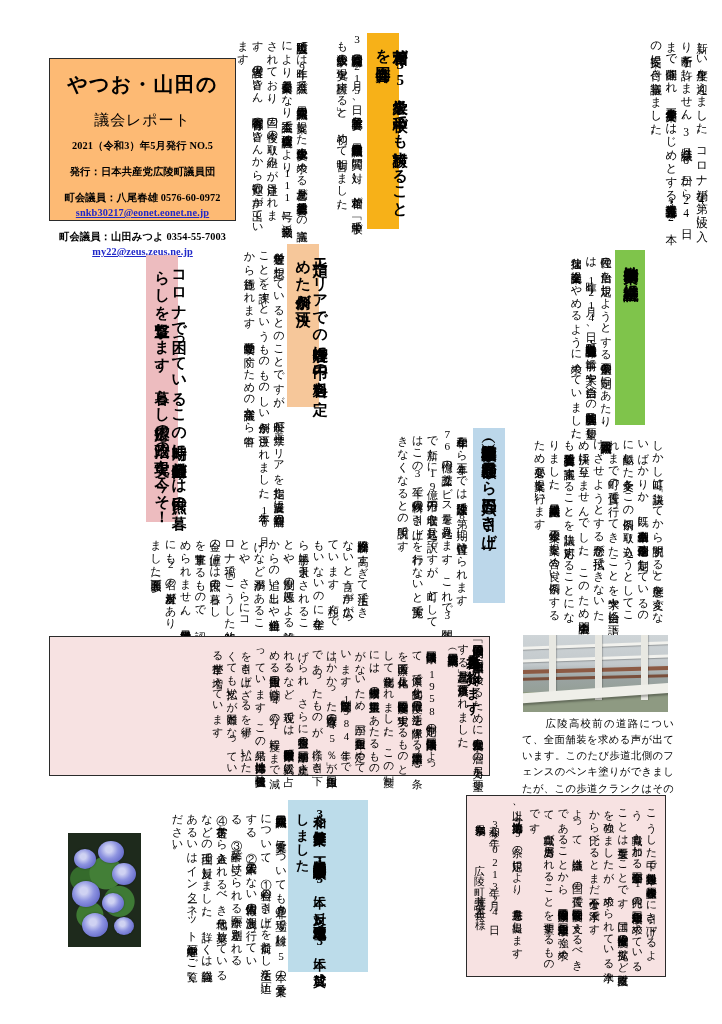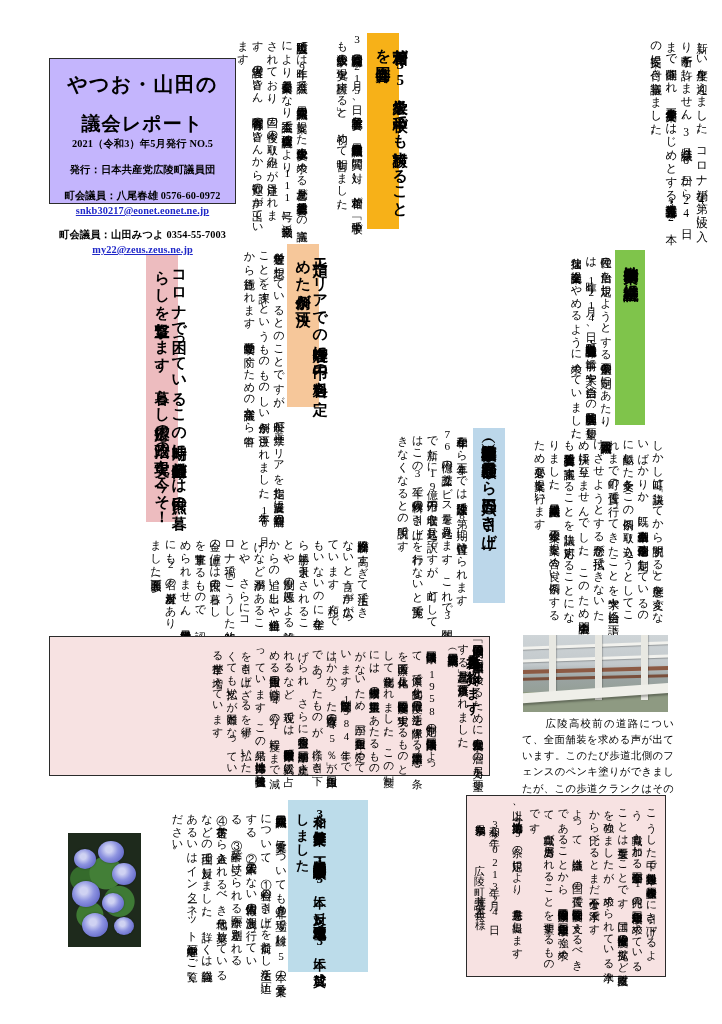--- a/index.html
+++ b/index.html
@@ -35,44 +35,45 @@
     font-family: "Liberation Serif", "DejaVu Serif", serif;
     color: #000;
   }
 
   
   #masthead {
     position: absolute;
     left: 49px;
     top: 58px;
     width: 187px;
-    height: 146px;
-    background: #c4b5fd;
+    height: 163px;
+    background: #fdba74;
     border: 1px solid #2b2b2b;
     box-sizing: border-box;
     padding: 6px 5px 4px 5px;
     text-align: center;
   }
   #masthead .m-title {
     font-size: 20px;
     font-weight: bold;
     letter-spacing: 0.06em;
     margin-top: 6px;
     color: #000;
   }
   #masthead .m-sub {
-    font-size: 19px;
-    font-weight: bold;
+    font-size: 15px;
+    font-weight: normal;
     letter-spacing: 0.06em;
     margin-top: 13px;
     color: #000;
   }
   #masthead .m-line {
     font-size: 10.3px;
     font-weight: bold;
+    margin-top: 9px;
     letter-spacing: 0.01em;
     color: #000;
     white-space: nowrap;
   }
   #masthead .m-line.tight { margin-top: 12px; }
   #masthead .m-mail {
     font-size: 10.3px;
     font-weight: bold;
     margin-top: 2px;
     color: #2028c8;

